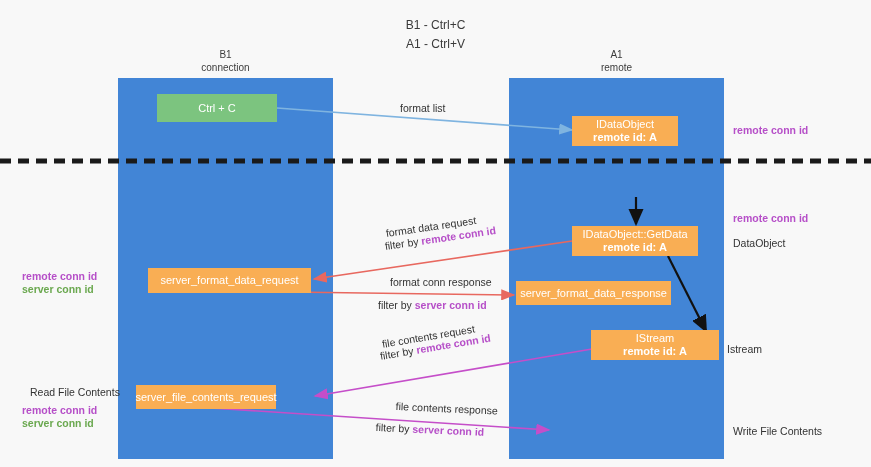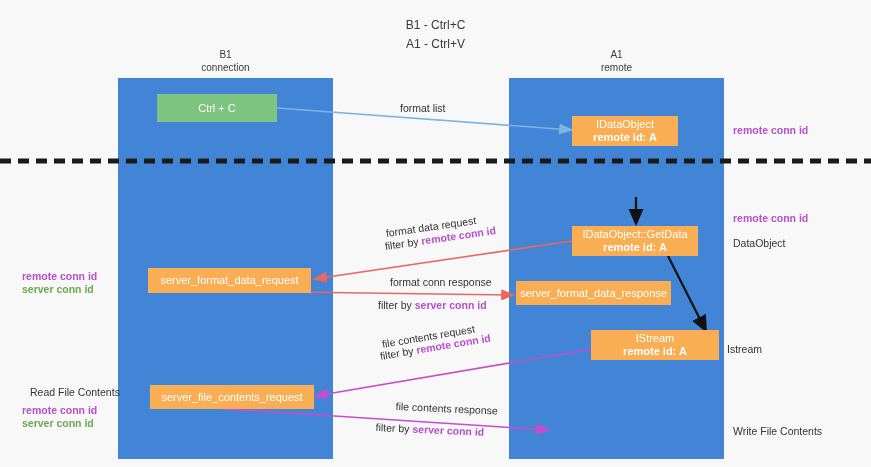--- a/index.html
+++ b/index.html
@@ -160,21 +160,21 @@
 
   <div class="node orange" style="left:516px; top:281px; width:155px; height:24px;text-align:right;">
     <span>server_format_data_response</span>
   </div>
 
   <div class="node orange" style="left:591px; top:330px; width:128px; height:30px;">
     <span>IStream</span>
     <span class="line2">remote id: A</span>
   </div>
 
-  <div class="node orange" style="left:150px; top:385px; width:164px; height:24px;">
+  <div class="node orange" style="left:136px; top:385px; width:140px; height:24px;">
     <span>server_file_contents_request</span>
   </div>
 
 
   <div class="edge-label" style="left:400px; top:102px;">format list</div>
 
   <div class="edge-label rot" style="left:385px; top:227px; transform:rotate(-8.2deg);">
     <span>format data request</span>
   </div>
   <div class="edge-label rot" style="left:384px; top:240px; transform:rotate(-8.2deg);">

